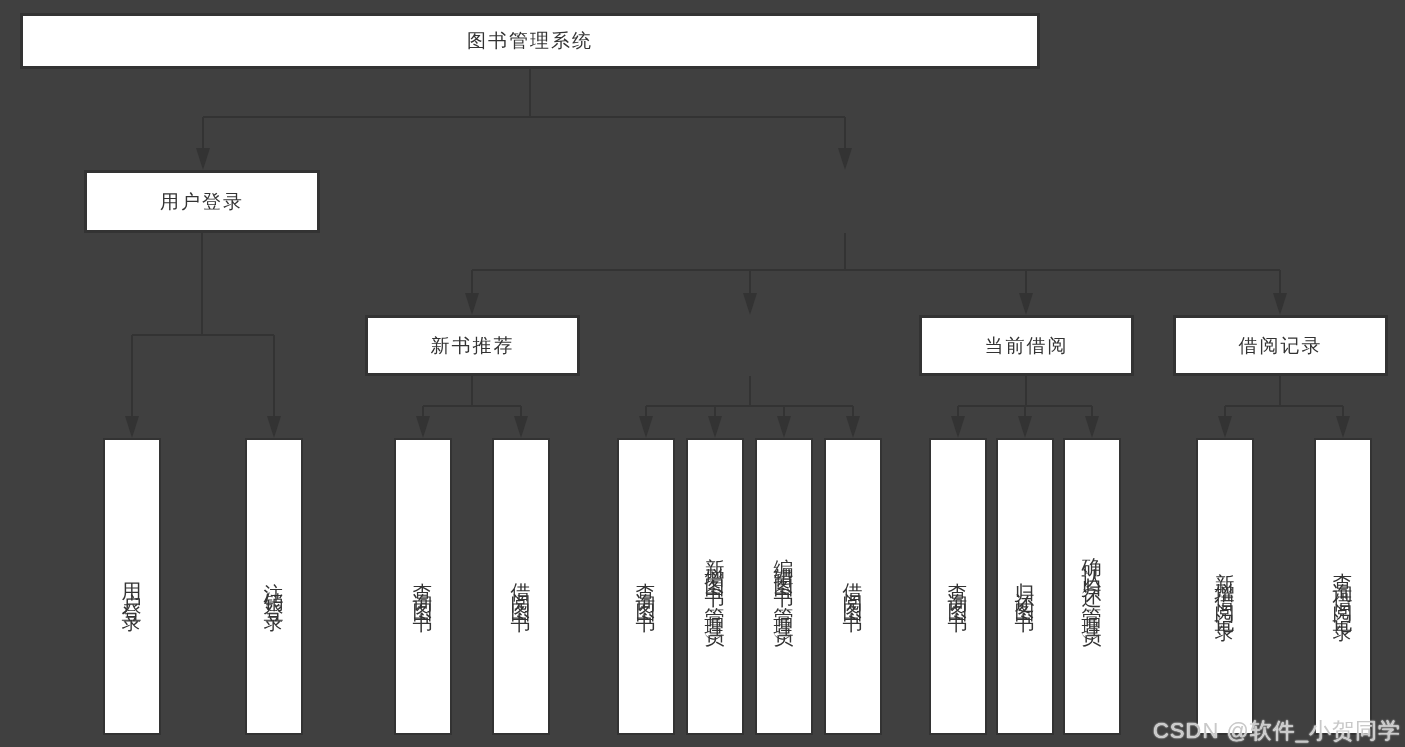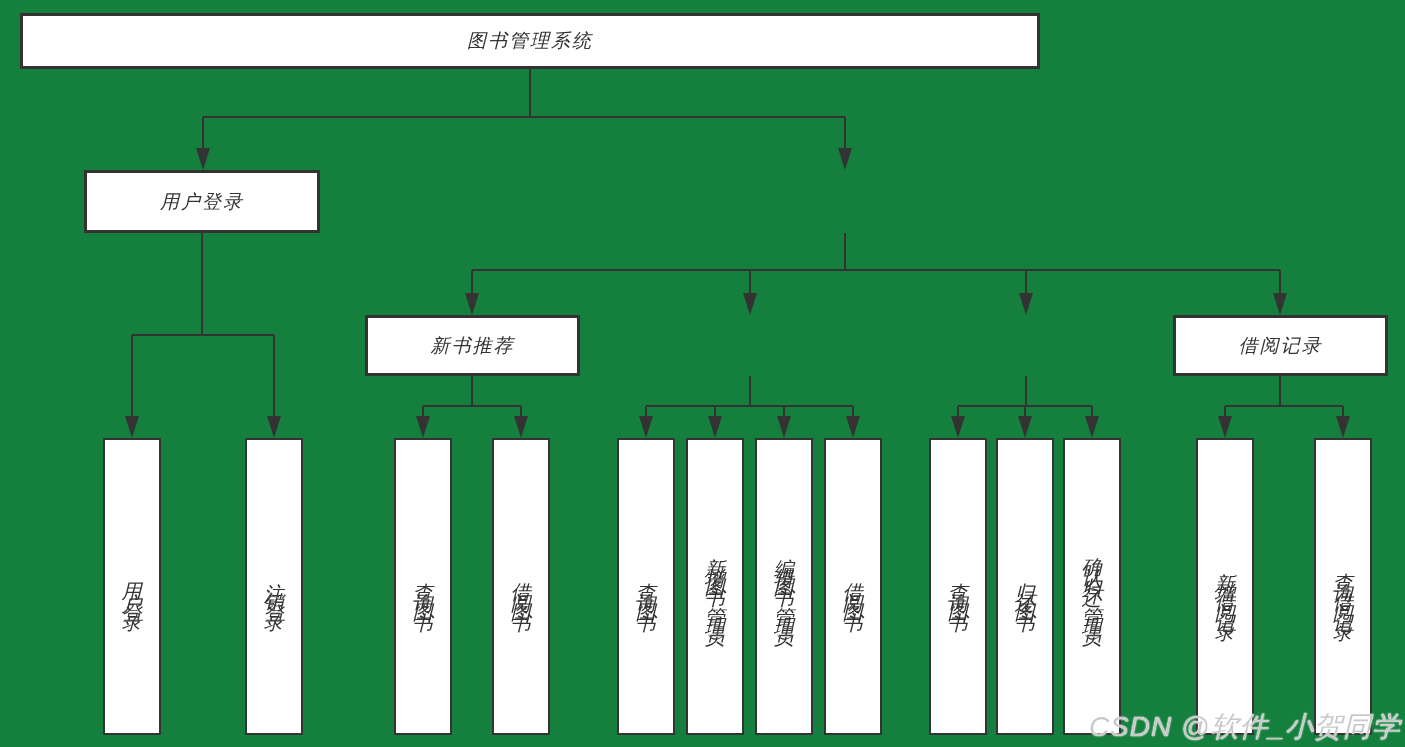--- a/index.html
+++ b/index.html
@@ -1,23 +1,22 @@
 <!DOCTYPE html>
 <html><head>
 <meta charset="utf-8">
 <style>
   html,body{margin:0;padding:0;background:#ffffff;}
   .canvas{
     position:relative;
     width:1405px;height:747px;
-    background:#15803d;
+    background:#404040;
     font-family:"Liberation Sans", sans-serif;
     color:#333333;
     overflow:hidden;
-    font-style:italic;
   }
   .connectors{position:absolute;left:0;top:0;width:1405px;height:747px;}
   .node{
     position:absolute;
     box-sizing:border-box;
     background:#ffffff;
     border:3px solid #333333;
     display:flex;align-items:center;justify-content:center;
     font-size:19px;
     letter-spacing:2px;
@@ -29,21 +28,21 @@
   .leaf .vtext{
     writing-mode:vertical-rl;
     text-orientation:mixed;
     font-size:20px;
     letter-spacing:10px;
     line-height:1;
   }
   .watermark{
     position:absolute;
     right:4px;bottom:1px;
-    font-size:28px;
+    font-size:22px;
     letter-spacing:1px;
     color:#c9c9c9;
     text-shadow:0 0 2px #ffffff, 0 0 1px #ffffff;
     z-index:5;
     white-space:nowrap;
   }
 </style>
 </head>
 <body>
 
@@ -109,20 +108,21 @@
     <polygon points="1218,416 1232,416 1225,438" stroke="none"></polygon>
     <line x1="1343" y1="406" x2="1343" y2="420"></line>
     <polygon points="1336,416 1350,416 1343,438" stroke="none"></polygon>
   </svg>
 
   <div class="node" style="left:20px;top:13px;width:1020px;height:56px">图书管理系统</div>
 
   <div class="node" style="left:84px;top:170px;width:236px;height:63px">用户登录</div>
 
   <div class="node" style="left:365px;top:315px;width:215px;height:61px">新书推荐</div>
+  <div class="node" style="left:919px;top:315px;width:215px;height:61px">当前借阅</div>
   <div class="node" style="left:1173px;top:315px;width:215px;height:61px">借阅记录</div>
 
   <div class="node leaf" style="left:103px;top:438px;width:58px;height:297px">
     <span class="vtext">用户登录</span>
   </div>
   <div class="node leaf" style="left:245px;top:438px;width:58px;height:297px">
     <span class="vtext">注销登录</span>
   </div>
 
   <div class="node leaf" style="left:394px;top:438px;width:58px;height:297px">

